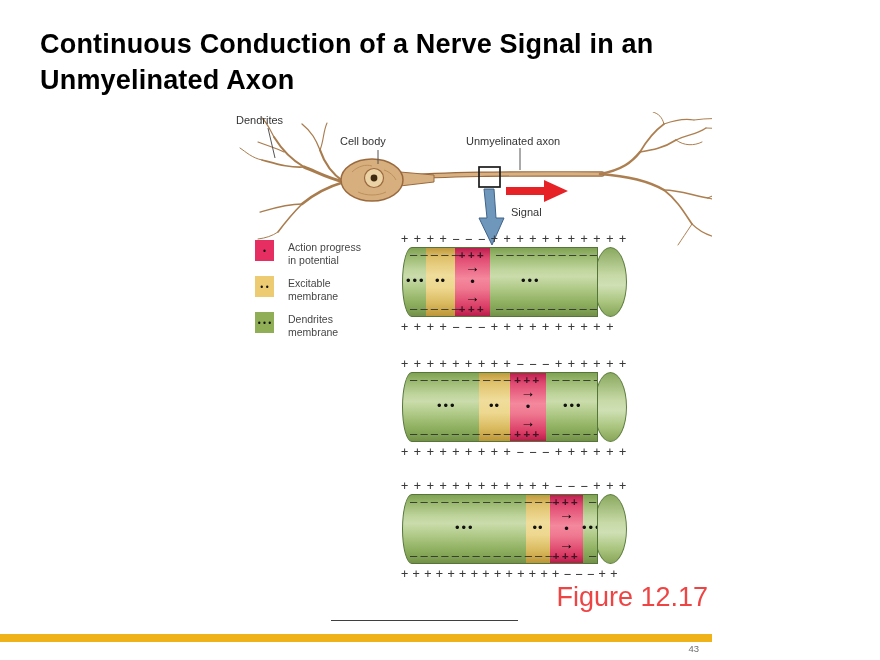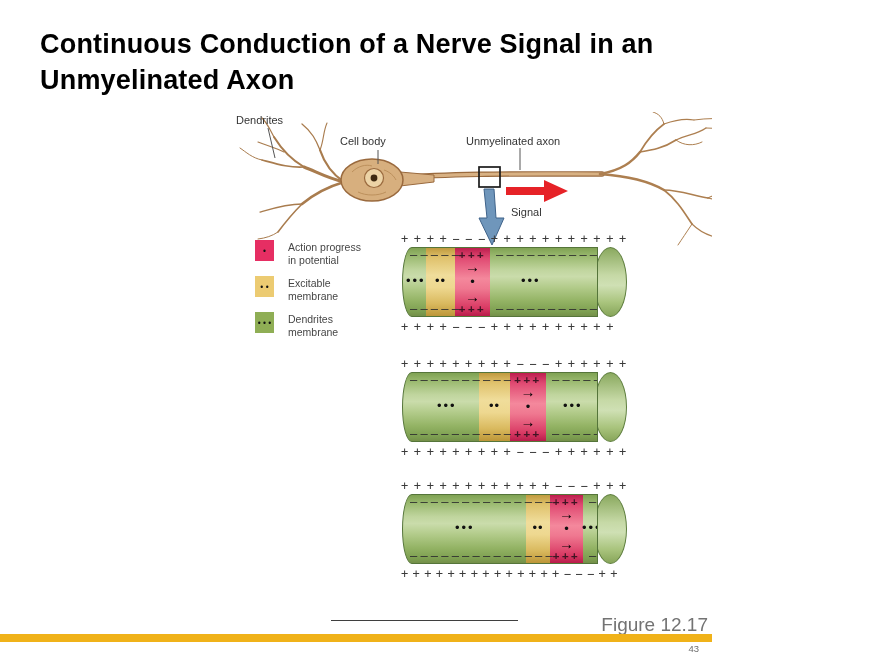--- a/index.html
+++ b/index.html
@@ -54,21 +54,21 @@
   .ba-top{top:12px}.ba-bot{top:42px}
   .bdot{top:27px;font-size:13px;color:#111;line-height:14px}
   .ydots{position:absolute;top:26px;left:0;width:100%;text-align:center;font-size:13px;
          letter-spacing:1px;color:#111;line-height:14px}
   .gdots{position:absolute;top:26px;font-size:13px;letter-spacing:2px;color:#111;line-height:14px}
   .cyl1 .gd-l{left:3px}.cyl1 .gd-r{left:118px}
   .cyl2 .gd-l{left:34px}.cyl2 .gd-r{left:160px}
   .cyl3 .gd-l{left:52px}.cyl3 .gd-r{left:179px}
 
   
-  .figure-caption{position:absolute;right:4px;top:614px;font-size:19px;color:#737373}
+  .figure-caption{position:absolute;right:4px;top:582px;font-size:27px;color:#ef4444}
   .blank-line{position:absolute;left:331px;top:620px;width:187px;height:0;border-top:1.2px solid #3f3f3f}
   .accent-bar{position:absolute;left:0;top:634px;width:880px;height:8px;background:#F0B219}
   .page-num{position:absolute;right:13px;top:643px;font-size:9.5px;color:#6e6e6e}
 </style>
 </head>
 <body>
 
 <div class="slide">
 
   <div class="title">

